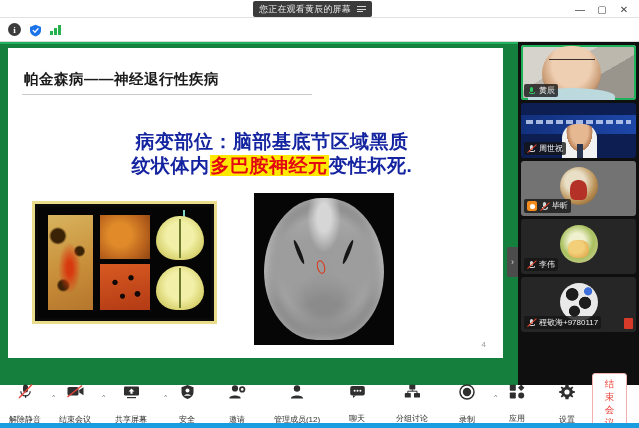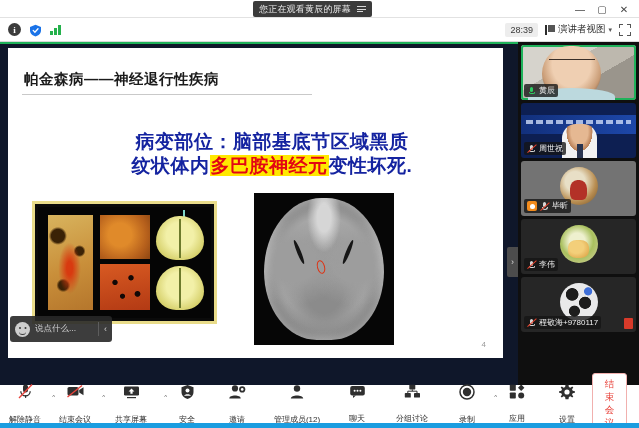--- a/index.html
+++ b/index.html
@@ -56,21 +56,21 @@
   .vm-icon b:nth-child(2){left:3px; top:0; width:7px; height:7px; background:#555;}
   .caret { font-size:7px; color:#555; }
   .fullscr { width:12px; height:12px; position:relative; }
   .fullscr b { position:absolute; width:4px; height:4px; border:1.2px solid #555; }
   .fullscr b:nth-child(1){left:0;top:0;border-right:none;border-bottom:none;}
   .fullscr b:nth-child(2){right:0;top:0;border-left:none;border-bottom:none;}
   .fullscr b:nth-child(3){left:0;bottom:0;border-right:none;border-top:none;}
   .fullscr b:nth-child(4){right:0;bottom:0;border-left:none;border-top:none;}
 
   
-  .stage { position:absolute; left:0; top:42px; width:518px; height:386px; background:#0f172a; }
+  .stage { position:absolute; left:0; top:42px; width:518px; height:386px; background:#15803d; }
   .greenline { position:absolute; left:0; top:0; width:518px; height:2px; background:#1fb25a; }
   .slide {
     position:absolute; left:8px; top:6px; width:495px; height:310px;
     background:#ffffff; overflow:hidden;
   }
   .slide-title {
     position:absolute; left:16px; top:22px; font-size:14.5px; font-weight:bold;
     color:#1b1b1b; letter-spacing:0.5px;
   }
   .title-rule { position:absolute; left:14px; top:46px; width:290px; height:1px; background:#c9c9c9; }
@@ -270,37 +270,20 @@
             <path d="M6.5 0.8 L12 3 V6.6 C12 9.6 9.6 11.7 6.5 12.4 C3.4 11.7 1 9.6 1 6.6 V3 Z" fill="#1a73e8"></path>
             <path d="M4.2 6.4 L5.9 8.2 L9 4.7" stroke="#fff" stroke-width="1.3" fill="none" stroke-linecap="round"></path>
           </svg>
       </span>
       <span class="ico-bars">
           <i></i>
           <i></i>
           <i></i>
         </span>
     </div>
-    <div class="sb-right">
-      <span class="timer">28:39</span>
-      <span class="viewmode">
-        <span class="vm-icon">
-            <b></b>
-            <b></b>
-          </span>
-        <span>演讲者视图</span>
-        <span class="caret">▾</span>
-      </span>
-      <span class="fullscr">
-          <b></b>
-          <b></b>
-          <b></b>
-          <b></b>
-        </span>
-    </div>
   </div>
 
   <div class="stage">
     <div class="greenline"></div>
 
     <div class="slide">
       <div class="slide-title">帕金森病——神经退行性疾病</div>
       <div class="title-rule"></div>
 
       <div class="blue-head">
@@ -322,26 +305,20 @@
       <div class="mri">
         <div class="mri-brain"></div>
         <div class="mri-vent v1"></div>
         <div class="mri-vent v2"></div>
         <div class="mri-mark"></div>
       </div>
 
       <div class="pagenum">4</div>
     </div>
 
-    <div class="chatwidget">
-      <span class="smiley"></span>
-      <span class="chat-ph">说点什么...</span>
-      <span class="chat-div"></span>
-      <span class="chat-chev">‹</span>
-    </div>
 
     <div class="panel-handle">›</div>
   </div>
 
   <div class="strip">
 
     <div class="tile t1 active">
       <div class="face"></div>
       <div class="glasses"></div>
       <div class="shoulder"></div>

